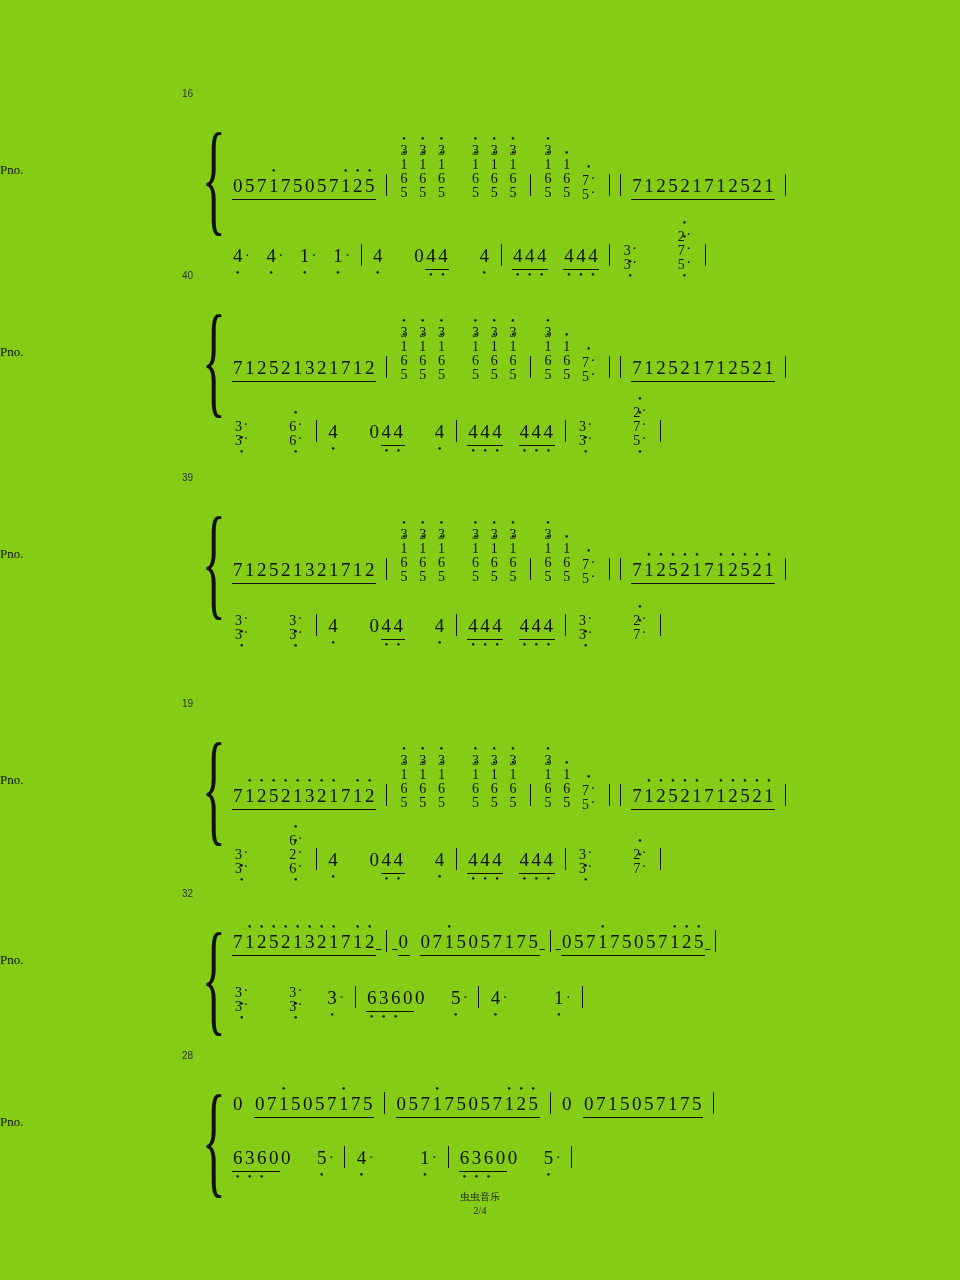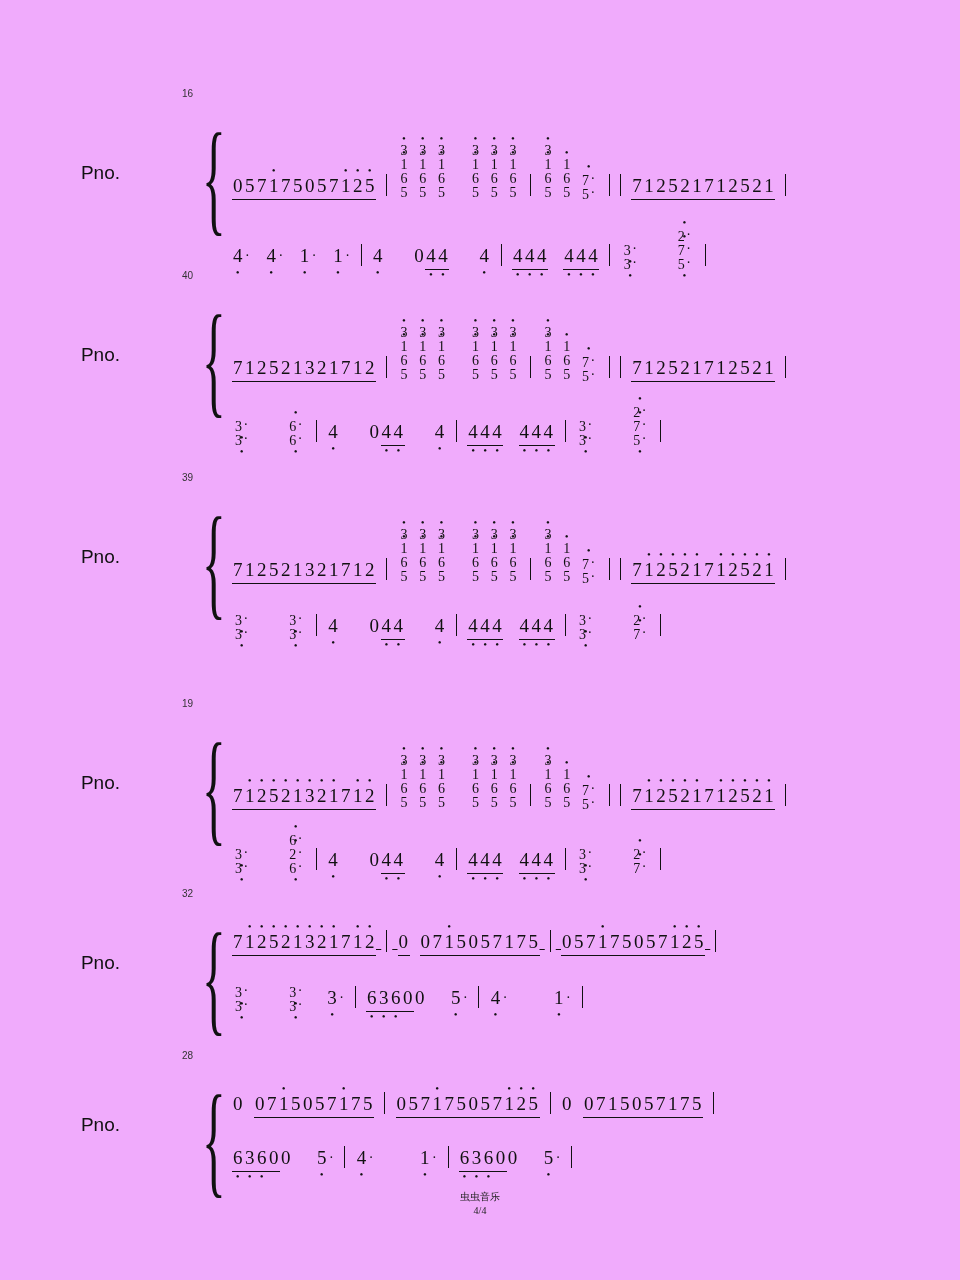--- a/index.html
+++ b/index.html
@@ -6,43 +6,43 @@
   body{
     width:960px;height:1280px;
     background:#ffffff;
     font-family:"Liberation Serif", serif;
     color:#111;
     position:relative;
     overflow:hidden;
   }
   .page{
     position:absolute;left:0;top:0;width:960px;height:1280px;
-    background:#f0abfc;
+    background:#84cc16;
   }
   .system{
     position:absolute;
     left:140px;
     width:720px;
   }
   .measure-no{
     position:absolute;
     left:42px;
     top:-12px;
     font-size:10px;
     color:#333;
     font-family:"Liberation Sans", sans-serif;
   }
   .inst-label{
     position:absolute;
     left:-140px;
-    font-size:19px;
+    font-size:13px;
     color:#111;
-    font-family:Liberation Sans, sans-serif;
+    font-family:Liberation Serif, serif;
     width:120px;
-    text-align:right;
+    text-align:left;
   }
   
   .brace{
     position:absolute;
     left:62px;
     font-size:66px;
     line-height:1;
     transform:scaleX(0.75) scaleY(1.9);
     transform-origin:left top;
     color:#111;
@@ -344,16 +344,16 @@
       <span class="n dot-below">4</span><span class="aug-dot">·</span><span class="sp-xl"></span>
       <span class="n dot-below">1</span><span class="aug-dot">·</span>
       <span class="barline"></span>
       <span class="n beam dot-below">6</span><span class="n beam dot-below">3</span><span class="n beam dot-below">6</span><span class="n beam">0</span><span class="n">0</span><span class="sp-lg"></span><span class="n dot-below">5</span><span class="aug-dot">·</span>
       <span class="barline"></span>
     </div>
   </div>
 
   <div class="footer" style="top:1190px;">
     <div>虫虫音乐</div>
-    <div>4/4</div>
+    <div>2/4</div>
   </div>
 
 </div>
 
 </body></html>

